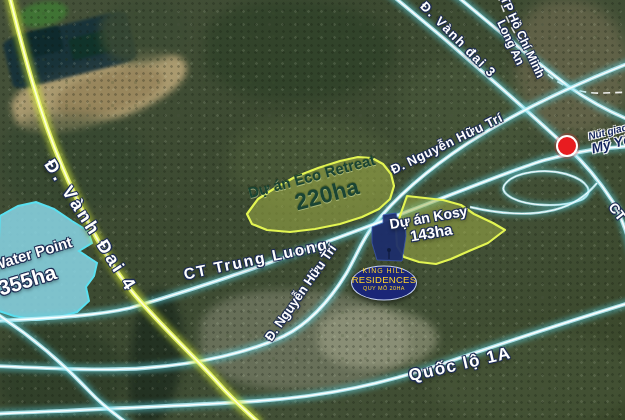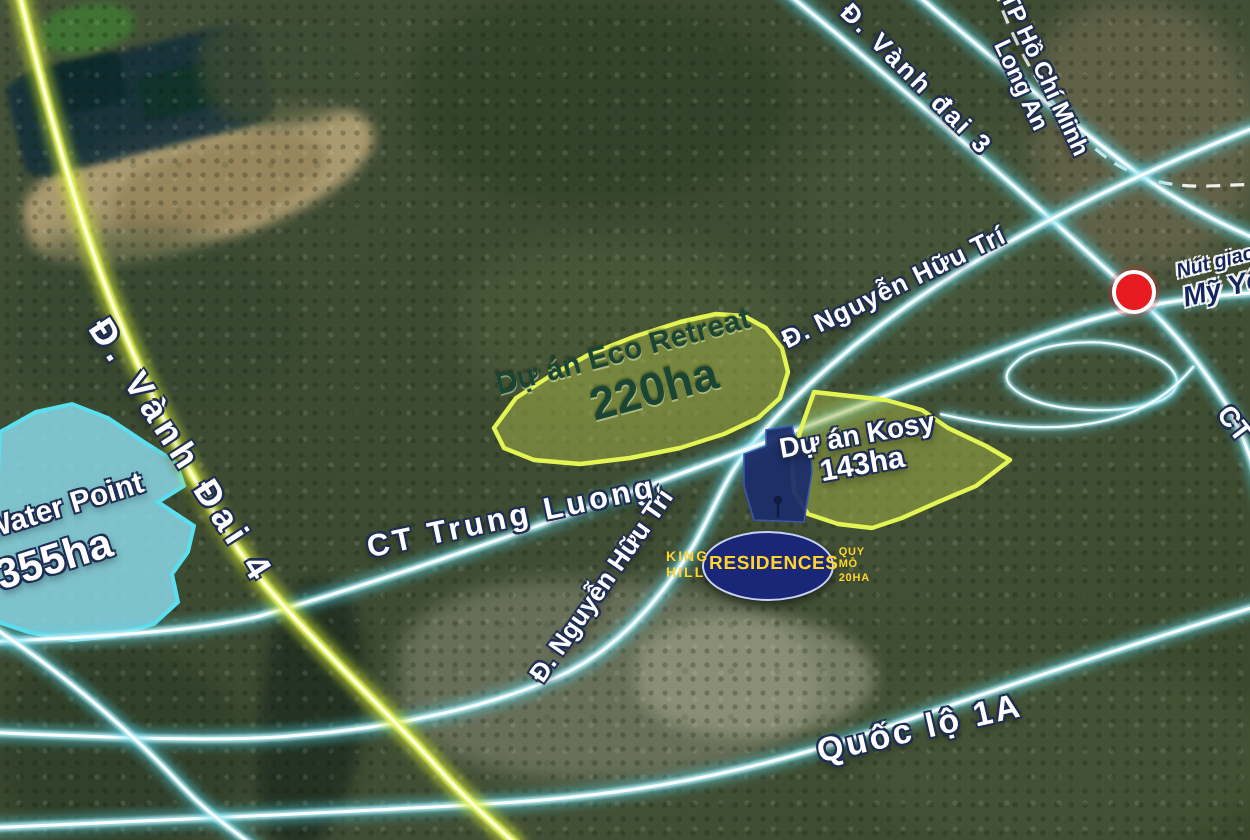--- a/index.html
+++ b/index.html
@@ -71,22 +71,22 @@
   #lbl-eco .al1{font-size:15px;}
   #lbl-eco .al2{font-size:23px;transform:translateX(10px);}
   #lbl-kosy{left:430px;top:226px;text-align:center;transform:translate(-50%,-50%) rotate(-10deg);}
   #lbl-kosy .al1{font-size:14px;}
   #lbl-kosy .al2{font-size:15px;}
   #lbl-water-name{left:32px;top:254px;font-size:15px;transform:translate(-50%,-50%) rotate(-17deg);}
   #lbl-water-area{left:27px;top:280px;font-size:21px;transform:translate(-50%,-50%) rotate(-17deg);}
   
   #badge{position:absolute;left:384px;top:283px;width:64px;height:33px;transform:translate(-50%,-50%);
     border-radius:50%;background:var(--badge-bg);border:1.5px solid var(--badge-border);
-    display:flex;flex-direction:row;align-items:center;justify-content:center;
-    color:var(--badge-text);font-weight:700;box-shadow:0 2px 5px rgba(0,0,0,.5);line-height:1.1;}
+    display:flex;flex-direction:column;align-items:center;
+    color:var(--badge-text);font-weight:400;box-shadow:0 2px 5px rgba(0,0,0,.5);line-height:1.1;}
   #badge .bl1{font-size:7px;letter-spacing:1px;}
   #badge .bl2{font-size:9.5px;letter-spacing:.3px;}
   #badge .bl3{font-size:5.5px;letter-spacing:.4px;}
 </style>
 </head>
 <body>
 
 <div class="stage">
 
   <div>

